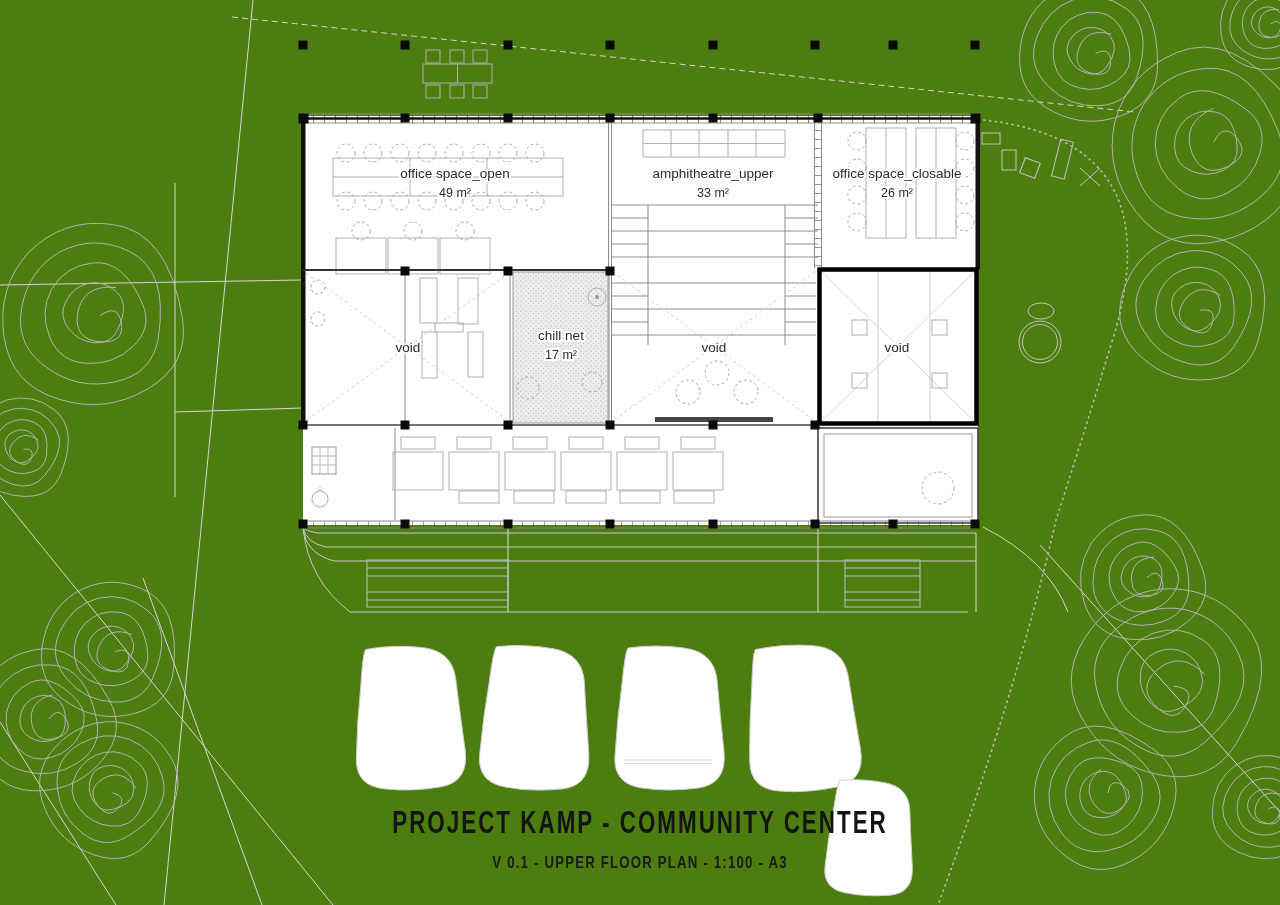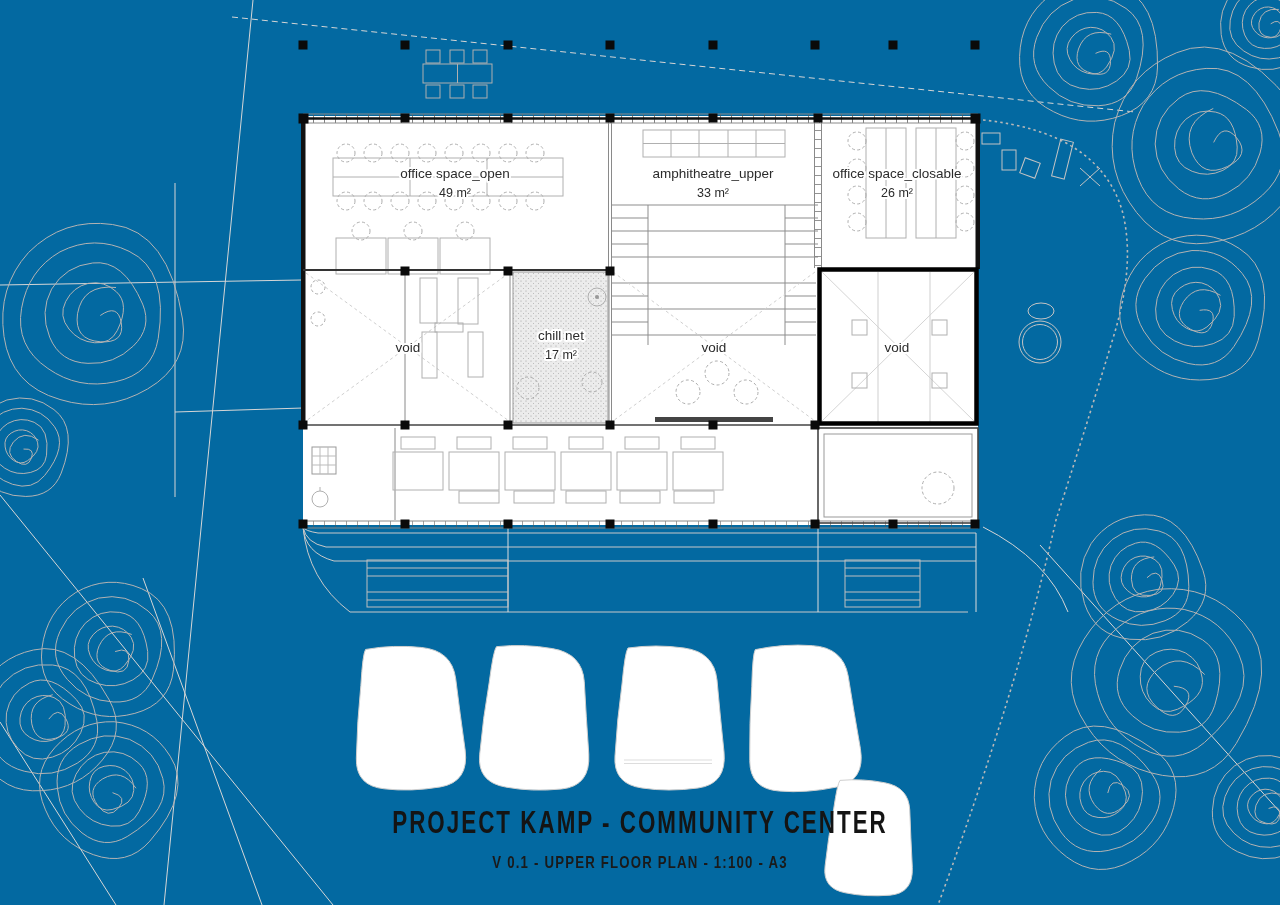--- a/index.html
+++ b/index.html
@@ -1,16 +1,16 @@
 <!DOCTYPE html>
 <html><head>
 <meta charset="utf-8">
 <style>
   html,body{margin:0;padding:0;background:#ffffff;}
-  .stage{position:relative;width:1280px;height:905px;background:#0369a1;overflow:hidden;
+  .stage{position:relative;width:1280px;height:905px;background:#4d7c0f;overflow:hidden;
          font-family:"Liberation Sans",sans-serif;}
   svg{display:block}
   .lbl{font-family:"Liberation Sans",sans-serif;font-size:13.5px;fill:#2b2b2b;text-anchor:middle;
        paint-order:stroke;stroke:#ffffff;stroke-width:4px;stroke-linejoin:round;}
   .area{font-size:12.5px;}
   .title{font-family:"Liberation Sans",sans-serif;font-weight:bold;font-size:28px;fill:#141414;
          letter-spacing:2.5px;text-anchor:middle;}
   .subtitle{font-family:"Liberation Sans",sans-serif;font-weight:bold;font-size:16.5px;fill:#1a1a1a;
          letter-spacing:1.5px;text-anchor:middle;}
   .thin{stroke:#8a8a8a;stroke-width:1;fill:none;}

